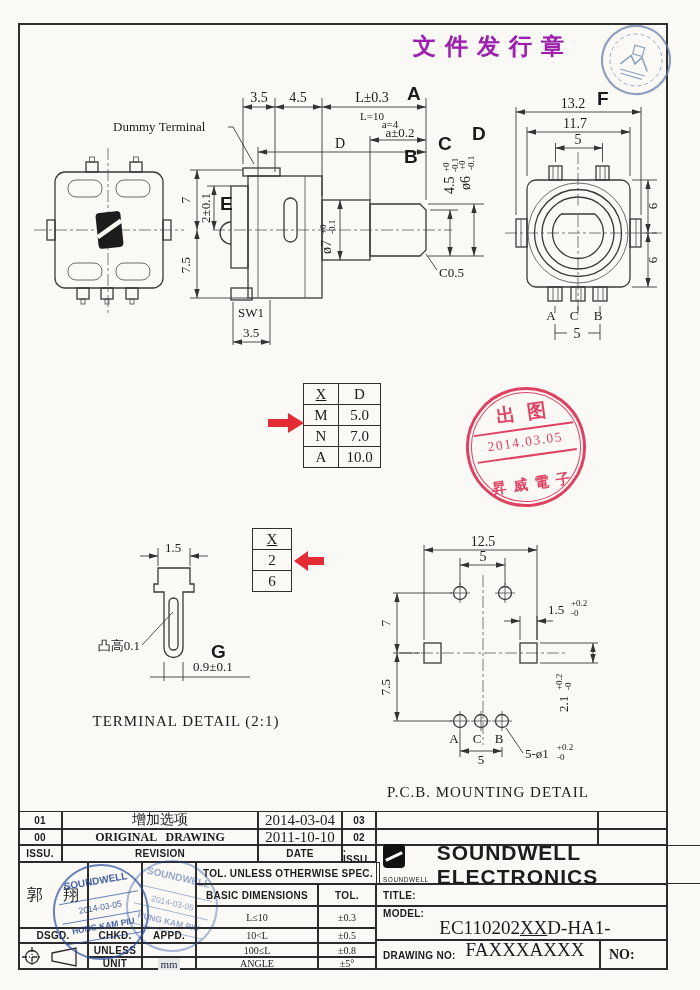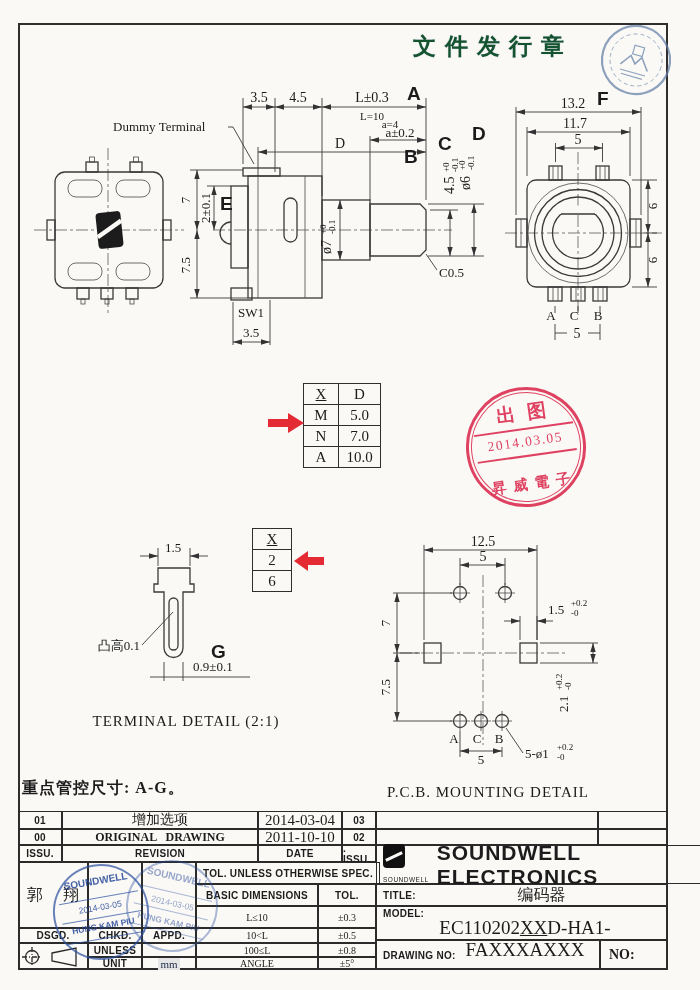--- a/index.html
+++ b/index.html
@@ -2,21 +2,21 @@
 <html><head>
 <meta charset="utf-8">
 <style>
   html,body{margin:0;padding:0;background:#e9e7e2;}
   #sheet{position:relative;width:700px;height:990px;background:#faf9f6;overflow:hidden;
          font-family:"Liberation Serif",serif;color:#1c1c1c;}
   #frame{position:absolute;left:18px;top:23px;width:650px;height:947px;
          border:2px solid #2e2e2e;box-sizing:border-box;}
   
   #release{position:absolute;left:413px;top:31px;font-size:23px;font-weight:600;
-           letter-spacing:9px;color:#14532d;text-shadow:0 0 1px #9fb0c4;}
+           letter-spacing:9px;color:#a21caf;text-shadow:0 0 1px #9fb0c4;}
   
   .cell{position:absolute;border:1px solid #2b2b2b;box-sizing:border-box;display:flex;
         align-items:center;justify-content:center;background:transparent;}
   .lbl{font:bold 10px "Liberation Sans",sans-serif;letter-spacing:.3px;}
   .serif13{font-size:10px;} .serif15{font-size:15px;}
   .cjk{font-size:14px;}
   
   .dtab{position:absolute;border-collapse:collapse;}
   .dtab td{border:1.4px solid #2e2e2e;text-align:center;font-size:15px;
            font-family:"Liberation Serif",serif;padding:0;}
@@ -401,21 +401,20 @@
   <div id="redstamp">
     <div class="o"></div>
       <div class="i"></div>
     <div class="rtop">出图</div>
     <div class="chord" style="top:41px"></div>
     <div class="rdate">2014.03.05</div>
     <div class="chord" style="top:68px"></div>
     <div class="rbot">昇威電子</div>
   </div>
 
-  <div id="keynote">重点管控尺寸: A-G。</div>
 
   <div>
 
     <div class="cell lbl" style="left:18px;top:811px;width:44px;height:18px">01</div>
     <div class="cell cjk" style="left:62px;top:811px;width:196px;height:18px">增加选项</div>
     <div class="cell serif15" style="left:258px;top:811px;width:84px;height:18px">2014-03-04</div>
     <div class="cell lbl" style="left:342px;top:811px;width:34px;height:18px">03</div>
     <div class="cell" style="left:376px;top:811px;width:222px;height:18px"></div>
     <div class="cell" style="left:598px;top:811px;width:70px;height:18px"></div>
 
@@ -470,21 +469,20 @@
       <span style="display:inline-block;text-align:center;margin-right:8px">
         <span style="display:block;width:22px;height:24px;background:#111;border-radius:4px;position:relative">
           <span style="position:absolute;left:2px;top:11px;width:18px;height:3px;background:#faf9f6;transform:rotate(-25deg)"></span>
         </span>
         <span class="tiny">SOUNDWELL</span>
       </span>
       <span style="font:bold 21px 'Liberation Sans',sans-serif;letter-spacing:1px">SOUNDWELL ELECTRONICS</span>
     </div>
     <div class="cell" style="left:376px;top:884px;width:292px;height:22px;justify-content:flex-start;padding-left:6px">
       <span class="lbl">TITLE:</span>
-      <span style="flex:1;text-align:center;font-size:16px">编码器</span>
     </div>
     <div class="cell" style="left:376px;top:906px;width:292px;height:34px;flex-direction:column;align-items:flex-start;justify-content:flex-start;padding:1px 0 0 6px">
       <span class="lbl">MODEL:</span>
       <span style="width:100%;text-align:center;font-size:19px;margin-top:-2px"><span>EC110202</span><span class="u">XX</span><span>D-HA1-FAXXXAXXX</span></span>
     </div>
     <div class="cell" style="left:376px;top:940px;width:224px;height:30px;justify-content:flex-start;padding-left:6px">
       <span class="lbl">DRAWING NO:</span>
     </div>
     <div class="cell" style="left:600px;top:940px;width:68px;height:30px;justify-content:flex-start;padding-left:8px;font:bold 14px 'Liberation Serif',serif">NO:</div>
 

